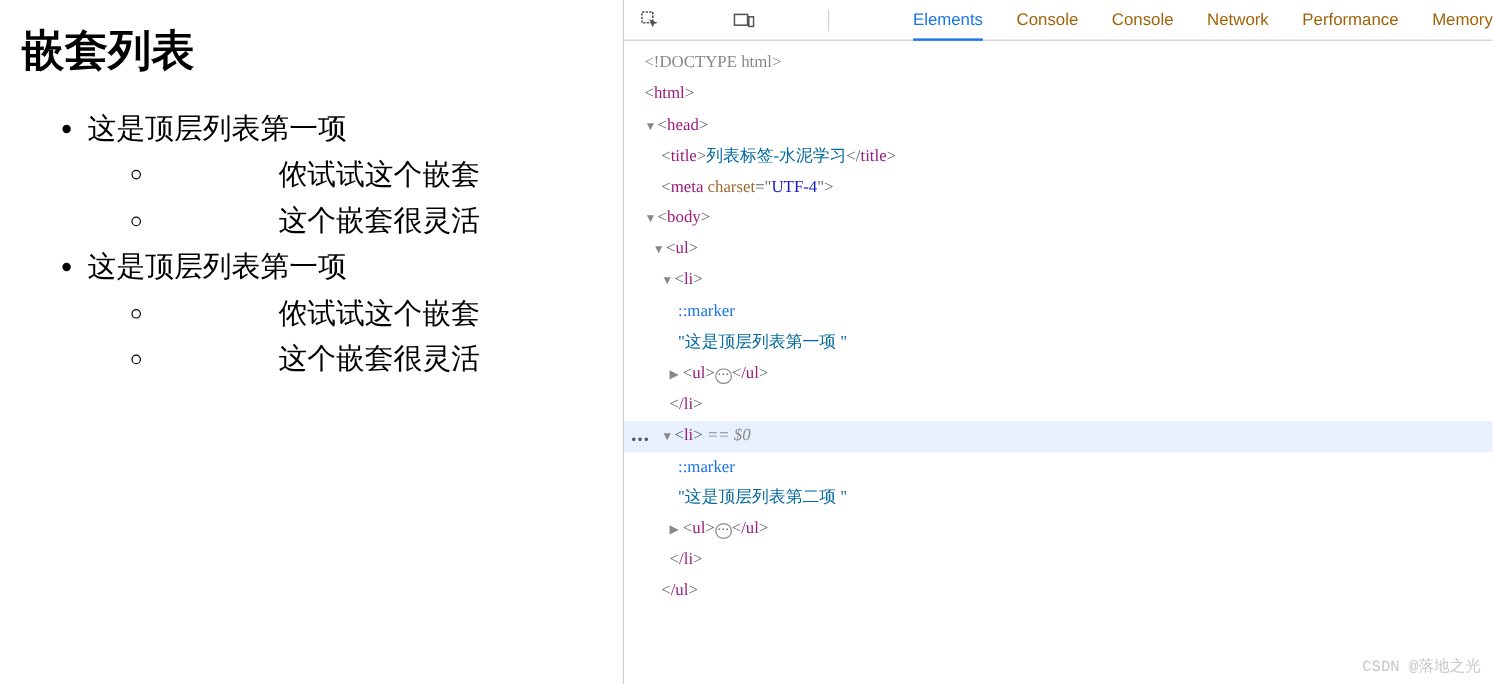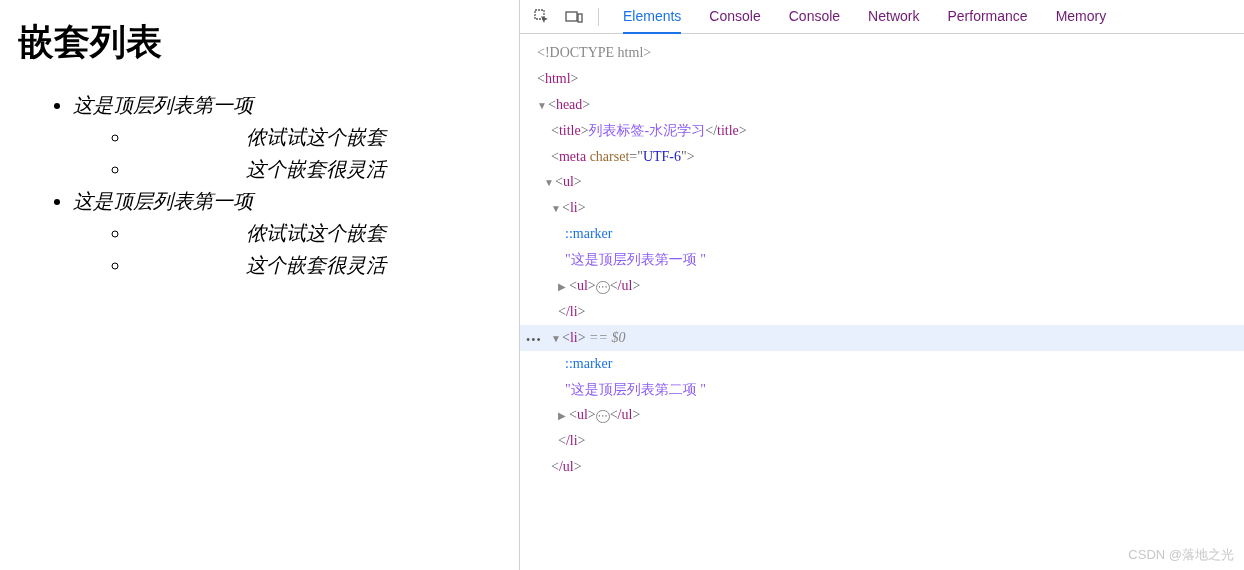--- a/index.html
+++ b/index.html
@@ -17,54 +17,55 @@
   padding: 18px;
   border-right: 1px solid #d0d0d0;
 }
 .page-panel h1 {
   font-size: 36px;
   font-weight: 700;
   margin-bottom: 22px;
 }
 .page-panel ul { list-style: disc; padding-left: 55px; }
 .page-panel ul ul { list-style: circle; padding-left: 58px; text-align: center; }
-.page-panel li { font-size: 20px; line-height: 1.6; font-style: italic; }
+.page-panel li { font-size: 24px; line-height: 1.6; }
 
 .devtools {
   flex: 1;
   display: flex;
   flex-direction: column;
   font-family: "Segoe UI", Arial, sans-serif;
   font-size: 14px;
   color: #333;
 }
 .toolbar {
   display: flex;
   align-items: center;
   height: 34px;
   border-bottom: 1px solid #d0d0d0;
   padding-left: 8px;
   gap: 4px;
+  justify-content: space-between;
 }
 .tool-icon {
   width: 28px;
   height: 28px;
   display: flex;
   align-items: center;
   justify-content: center;
   color: #555;
 }
 .divider {
   width: 1px;
   height: 18px;
   background: #d0d0d0;
   margin: 0 6px;
 }
 .tabs { display: flex; gap: 28px; padding-left: 14px; }
-.tab { color: #701a75; cursor: pointer; line-height: 32px; }
+.tab { color: #a16207; cursor: pointer; line-height: 32px; }
 .tab.active { color: #1a73e8; border-bottom: 2px solid #1a73e8; }
 
 .dom-tree {
   flex: 1;
   padding: 6px 0;
   font-family: Liberation Serif, serif;
   font-size: 14px;
   line-height: 1.85;
   overflow: hidden;
 }
@@ -77,41 +78,42 @@
   color: #555;
   font-size: 12px;
   letter-spacing: 1px;
 }
 .arrow { color: #888; display: inline-block; font-size: 10px; width: 11px; }
 .t   { color: #9b1c7f; }   
 .b   { color: #5f6368; }   
 .doc { color: #888; }
 .attr{ color: #9b6a2f; }
 .val { color: #1a1aca; }
-.txt { color: #8b5cf6; margin-top: 33px; }
+.txt { color: #0369a1; margin-top: 33px; }
 .marker { color: #1a73e8; text-align: right; }
 .caps {
   display: inline-block;
   border: 1px solid #888;
   border-radius: 7px;
   width: 14px;
   height: 13px;
   text-align: center;
   line-height: 10px;
   font-size: 10px;
   color: #555;
   vertical-align: 0px;
 }
 .sel-eq { color: #888; font-style: italic; }
 .watermark {
   position: absolute;
   right: 10px;
   bottom: 6px;
   color: #c8c8c8;
   font-size: 13px;
+  font-family: Liberation Mono, monospace;
 }
 </style>
 </head>
 <body>
 
 <div class="page-panel">
   <h1>嵌套列表</h1>
   <ul>
     <li>
       <span>这是顶层列表第一项</span>
@@ -153,21 +155,22 @@
       <span class="tab">Performance</span>
       <span class="tab">Memory</span>
     </div>
   </div>
 
   <div class="dom-tree">
     <div class="line">  <span class="doc">&lt;!DOCTYPE html&gt;</span></div>
     <div class="line">  <span class="b">&lt;</span><span class="t">html</span><span class="b">&gt;</span></div>
     <div class="line">  <span class="arrow">▼</span><span class="b">&lt;</span><span class="t">head</span><span class="b">&gt;</span></div>
     <div class="line">      <span class="b">&lt;</span><span class="t">title</span><span class="b">&gt;</span><span class="txt">列表标签-水泥学习</span><span class="b">&lt;/</span><span class="t">title</span><span class="b">&gt;</span></div>
-    <div class="line">      <span class="b">&lt;</span><span class="t">meta</span> <span class="attr">charset</span><span class="b">="</span><span class="val">UTF-6</span><span class="b">"&gt;</span></div>
+    <div class="line">      <span class="b">&lt;</span><span class="t">meta</span> <span class="attr">charset</span><span class="b">="</span><span class="val">UTF-4</span><span class="b">"&gt;</span></div>
+    <div class="line">  <span class="arrow">▼</span><span class="b">&lt;</span><span class="t">body</span><span class="b">&gt;</span></div>
     <div class="line">    <span class="arrow">▼</span><span class="b">&lt;</span><span class="t">ul</span><span class="b">&gt;</span></div>
     <div class="line">      <span class="arrow">▼</span><span class="b">&lt;</span><span class="t">li</span><span class="b">&gt;</span></div>
     <div class="line">          <span class="marker">::marker</span></div>
     <div class="line">          <span class="txt">"这是顶层列表第一项 "</span></div>
     <div class="line">        <span class="arrow">▶</span><span class="b">&lt;</span><span class="t">ul</span><span class="b">&gt;</span><span class="caps">⋯</span><span class="b">&lt;</span><span class="t">/ul</span><span class="b">&gt;</span></div>
     <div class="line">        <span class="b">&lt;</span><span class="t">/li</span><span class="b">&gt;</span></div>
     <div class="line sel"><span class="sel-dots">•••</span>      <span class="arrow">▼</span><span class="b">&lt;</span><span class="t">li</span><span class="b">&gt;</span><span class="sel-eq"> == $0</span></div>
     <div class="line">          <span class="marker">::marker</span></div>
     <div class="line">          <span class="txt">"这是顶层列表第二项 "</span></div>
     <div class="line">        <span class="arrow">▶</span><span class="b">&lt;</span><span class="t">ul</span><span class="b">&gt;</span><span class="caps">⋯</span><span class="b">&lt;</span><span class="t">/ul</span><span class="b">&gt;</span></div>

